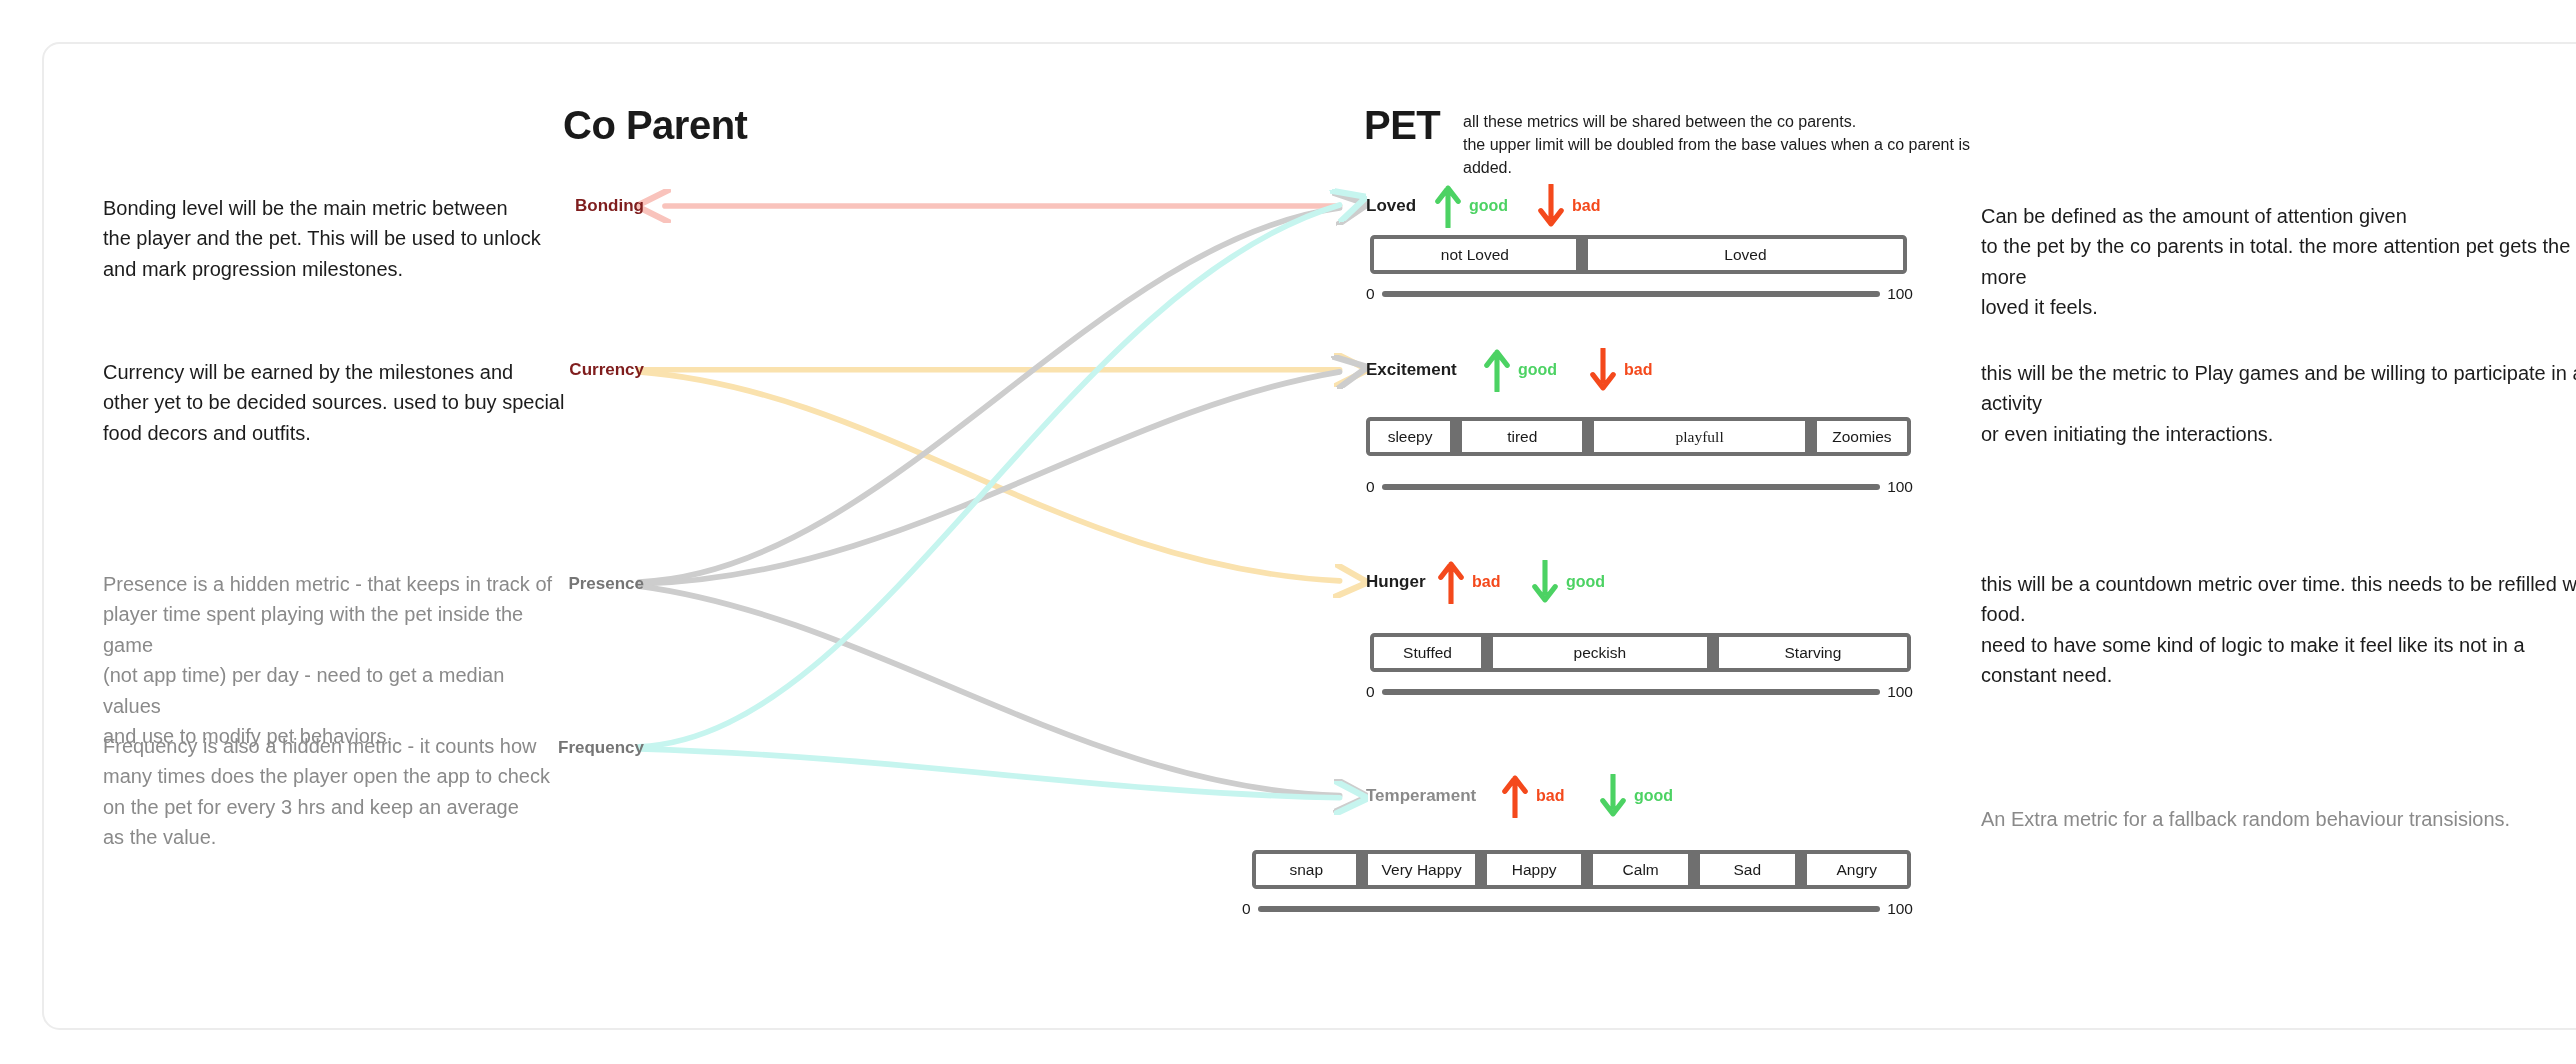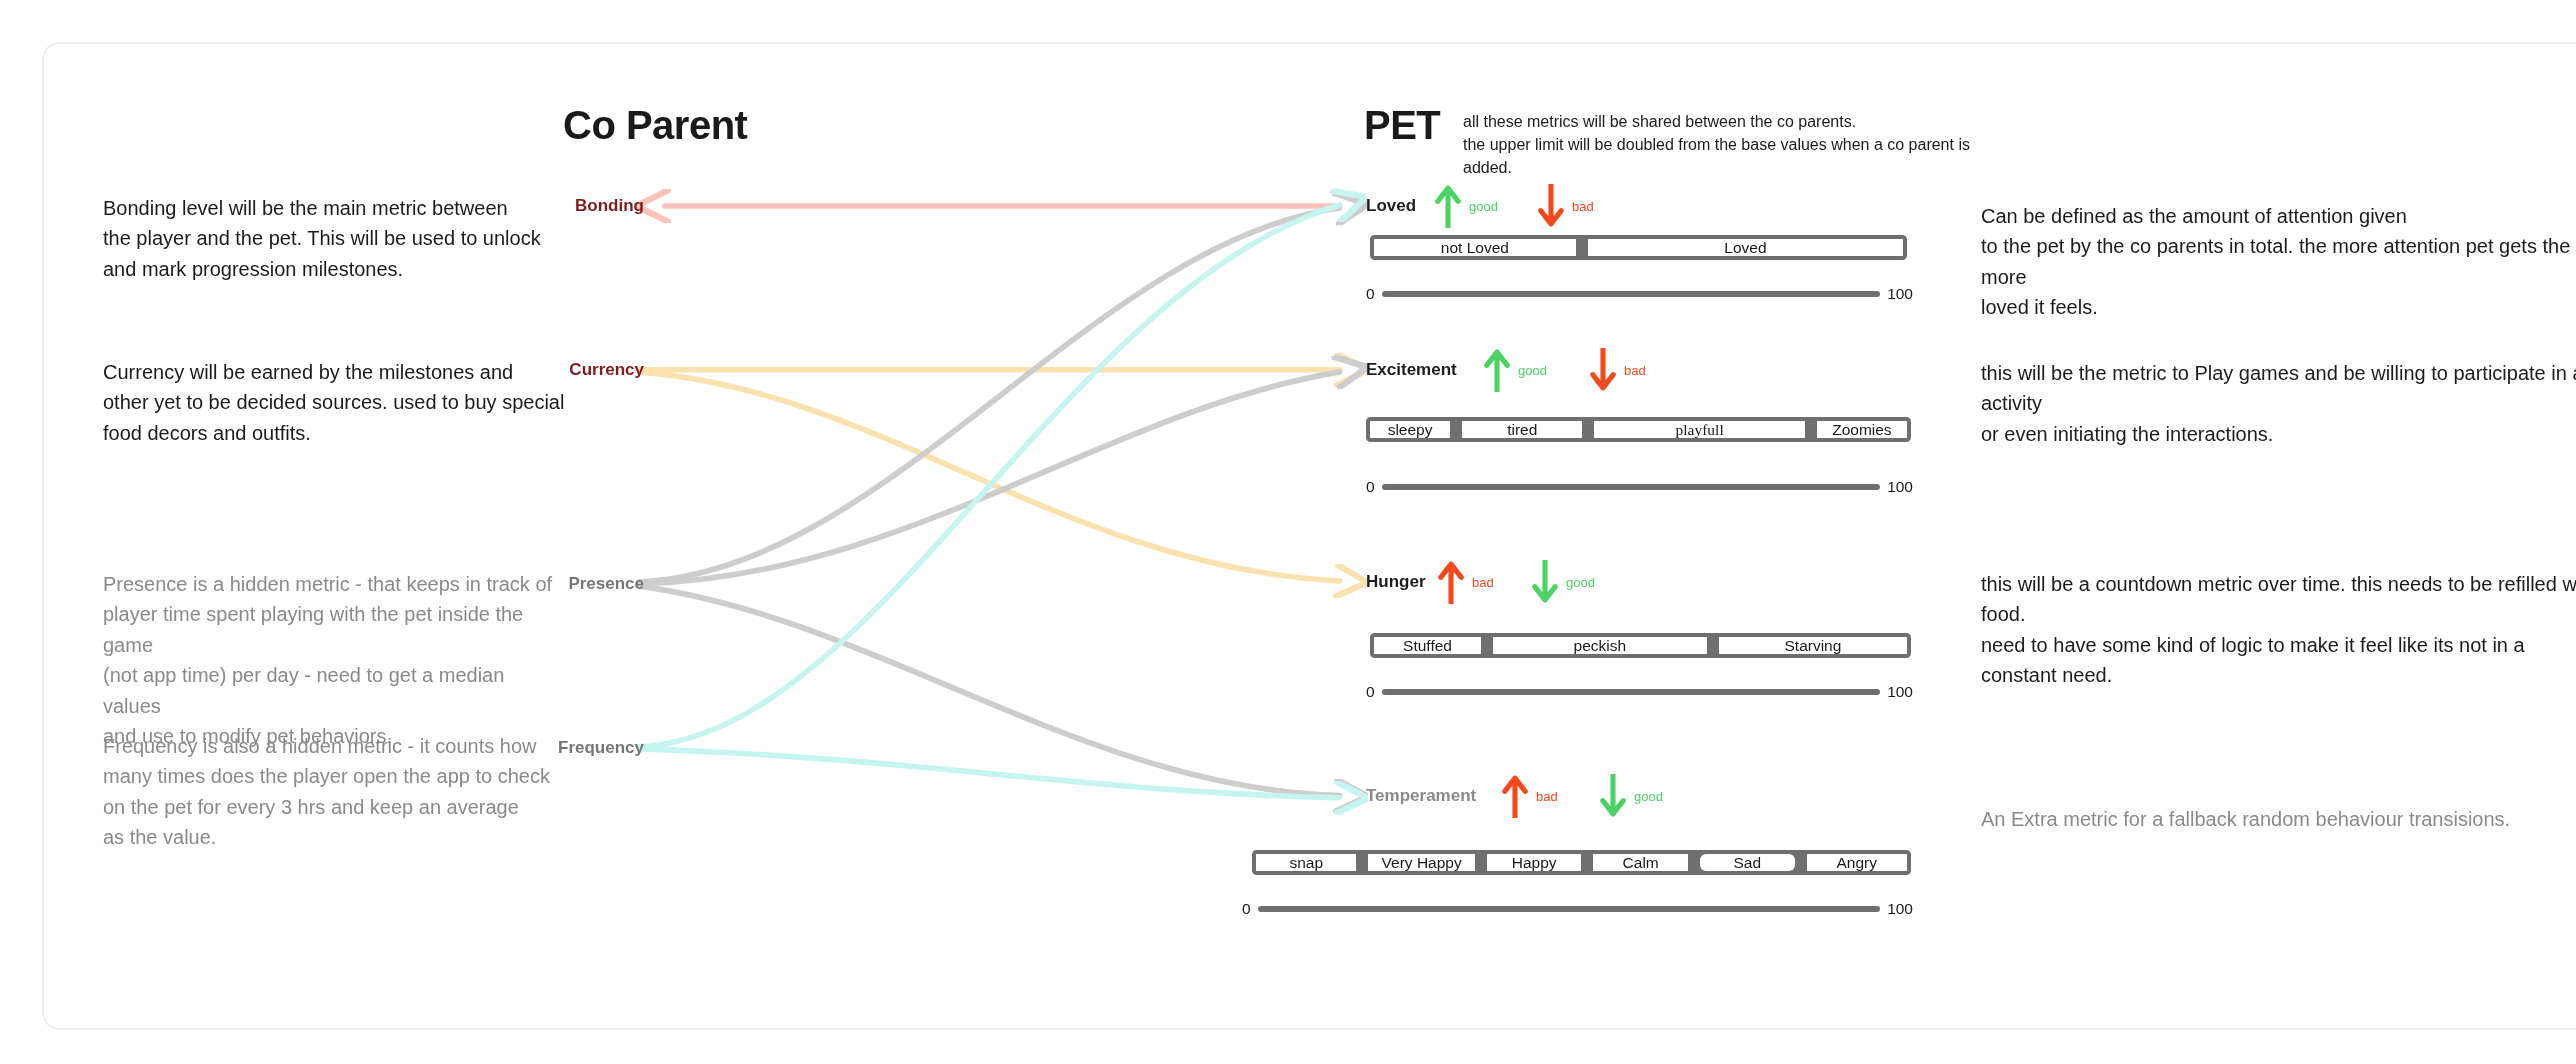--- a/index.html
+++ b/index.html
@@ -65,38 +65,38 @@
   .metric-name{
     font-size:17px;
     font-weight:700;
     color:#1d1d1d;
     white-space:nowrap;
     transform:translateY(-50%);
   }
   .metric-name.muted{color:#8a8a8a;}
 
   .tag{
-    font-size:13px;
-    font-weight:400;
+    font-size:16px;
+    font-weight:700;
     white-space:nowrap;
     transform:translateY(-50%);
   }
   .tag.good{color:#4cd263;}
   .tag.bad{color:#f4491c;}
 
   .arrow-ico{transform:translate(-50%,-50%);}
 
   
   .segbar{
     display:flex;
     box-sizing:border-box;
     border:4.6px solid #6f6f6f;
     border-radius:4.6px;
     background:#6f6f6f;
-    height:25px;
+    height:39px;
     overflow:hidden;
     gap:12px;
   }
   .seg{
     background:#ffffff;
     display:flex;
     align-items:center;
     justify-content:center;
     font-size:15.5px;
     color:#1a1a1a;
@@ -302,21 +302,21 @@
     <svg class="abs arrow-ico" style="left:247px;top:20.6px;" width="27" height="44" viewBox="0 0 52 86">
       <path d="M26 2 L26 64 M26 78 L6 52 M26 78 L46 52" stroke="#4cd263" stroke-width="10" fill="none" stroke-linecap="round" stroke-linejoin="round"></path>
     </svg>
     <div class="abs tag good" style="left:268px;top:20.6px;">good</div>
 
     <div class="abs segbar" style="left:-114px;top:75px;width:659px;">
       <div class="seg" style="flex:17 1 0;">snap</div>
       <div class="seg" style="flex:18 1 0;">Very Happy</div>
       <div class="seg" style="flex:16 1 0;">Happy</div>
       <div class="seg" style="flex:16 1 0;">Calm</div>
-      <div class="seg" style="flex:16 1 0;border-radius:6px;">Sad</div>
+      <div class="seg" style="flex:16 1 0;">Sad</div>
       <div class="seg" style="flex:17 1 0;">Angry</div>
     </div>
 
     <div class="abs scale" style="left:-124px;top:126px;width:671px;">
       <span class="scale-num">0</span>
       <span class="scale-line"></span>
       <span class="scale-num">100</span>
     </div>
   </div>
 

